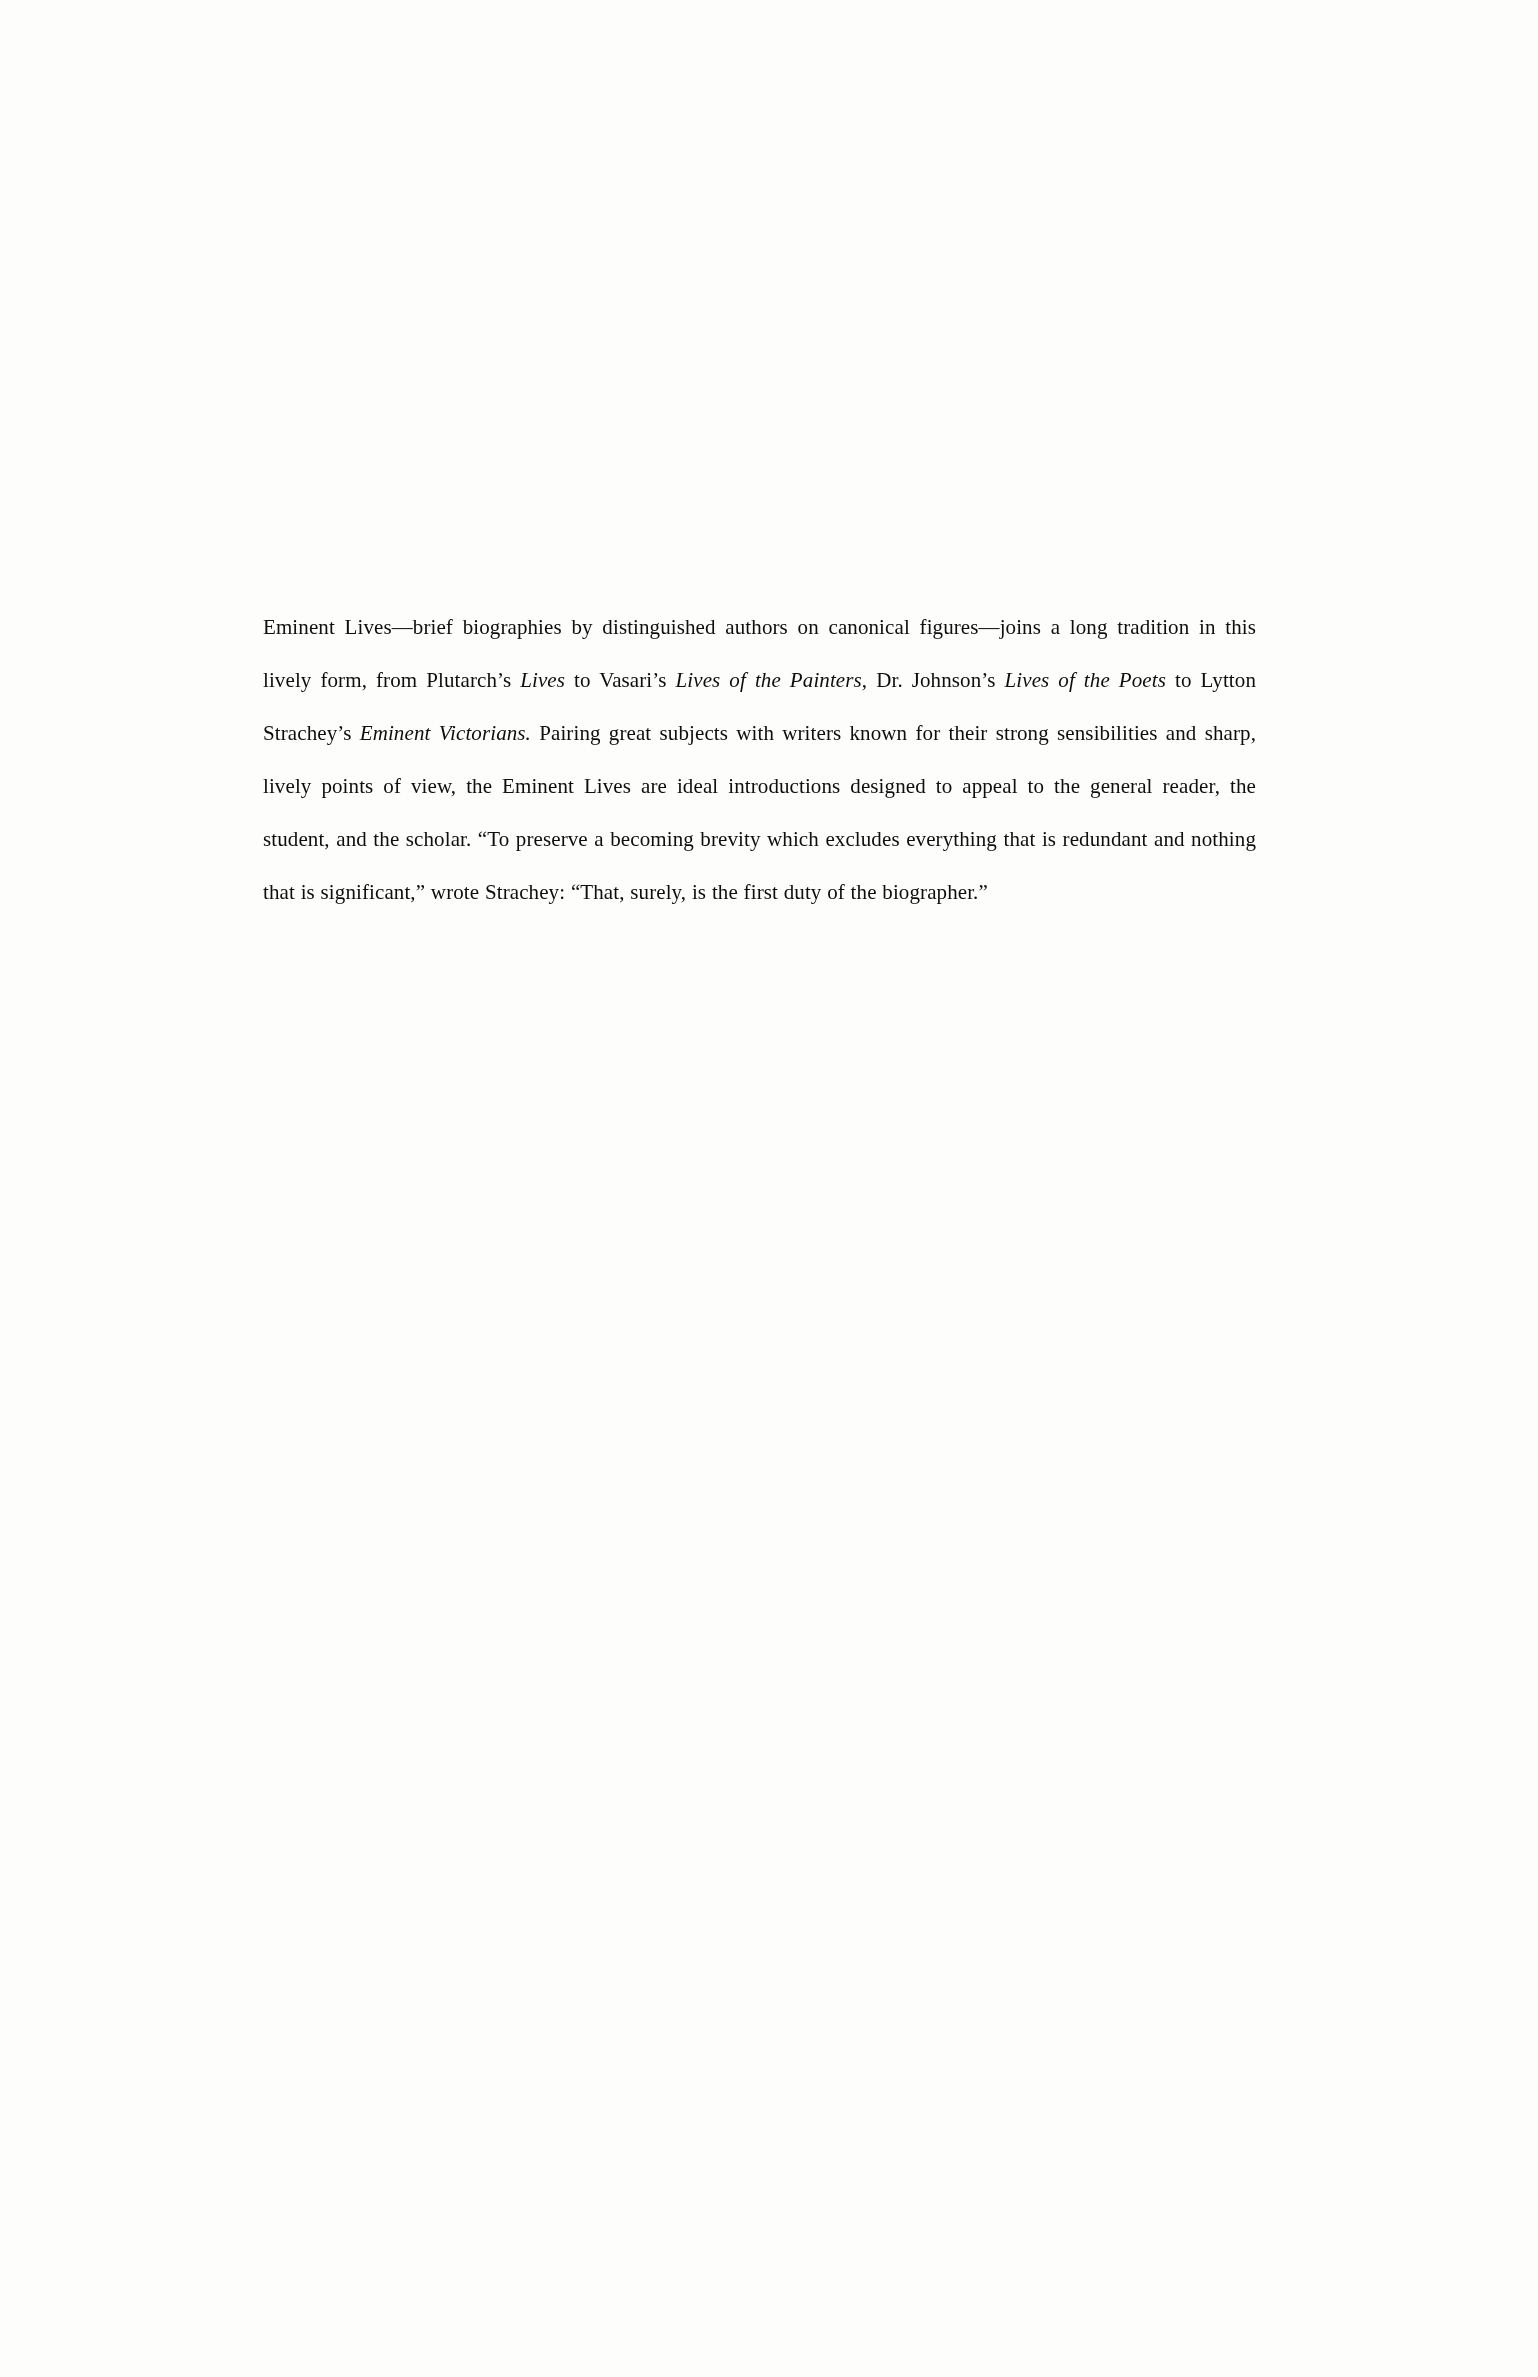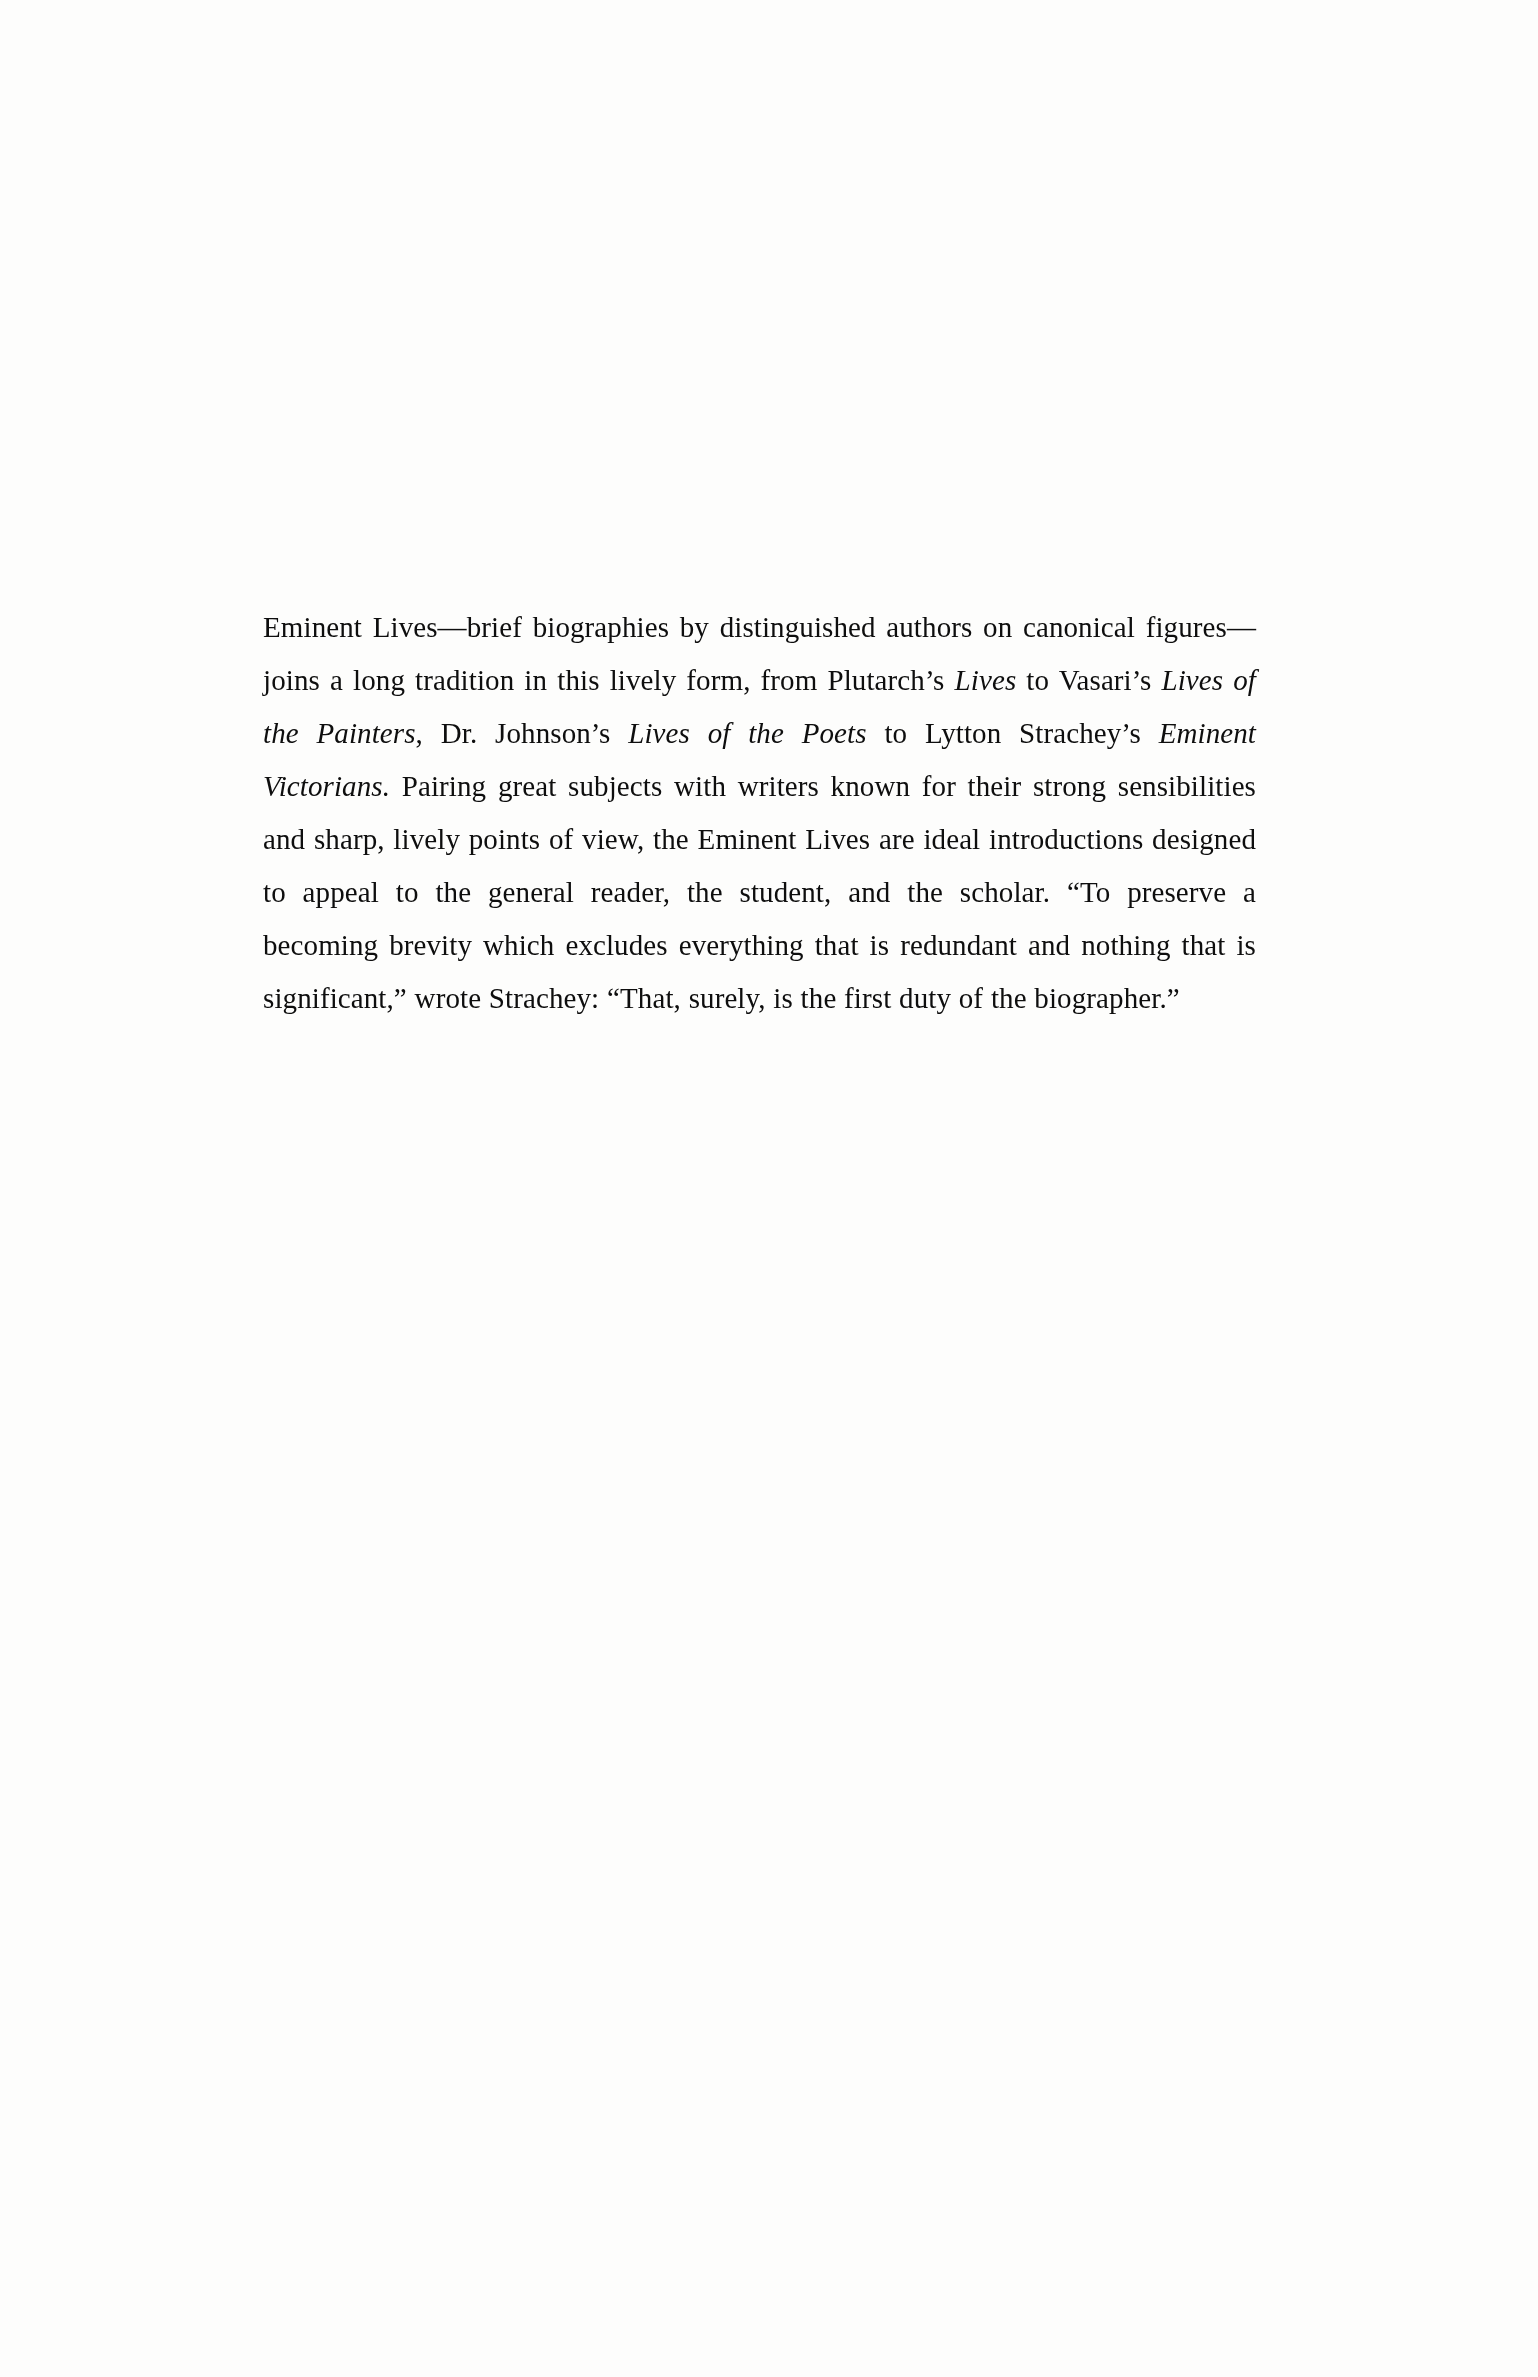--- a/index.html
+++ b/index.html
@@ -22,21 +22,21 @@
     overflow: hidden;
   }
   .text-block {
     position: absolute;
     left: 263px;
     top: 601px;
     width: 993px;
   }
   .para {
     margin: 0;
-    font-size: 29px;
+    font-size: 21px;
     line-height: 53px;
     text-align: justify;
     text-justify: inter-word;
     color: #0e0e0e;
     letter-spacing: 0.1px;
     word-spacing: 0.4px;
   }
   .para i {
     font-style: italic;
   }

